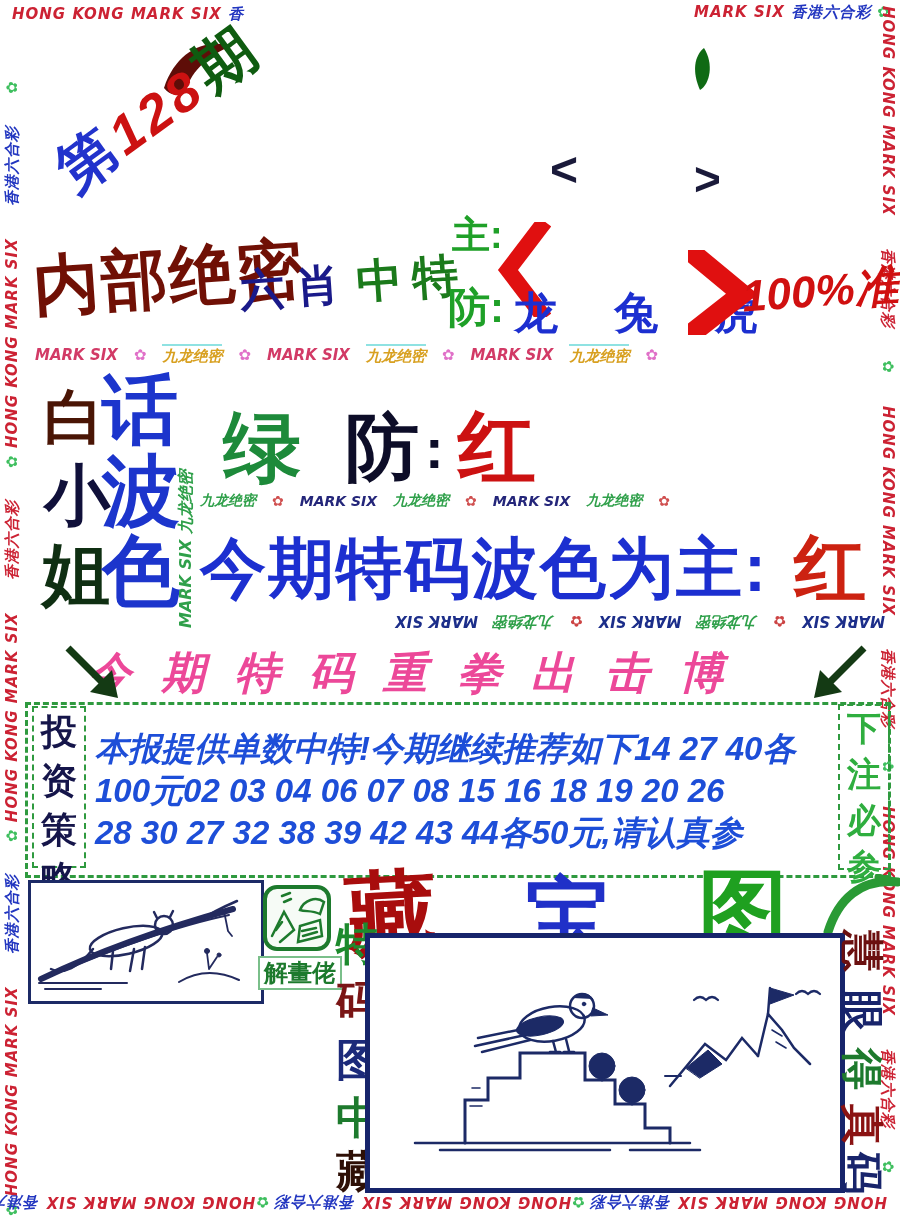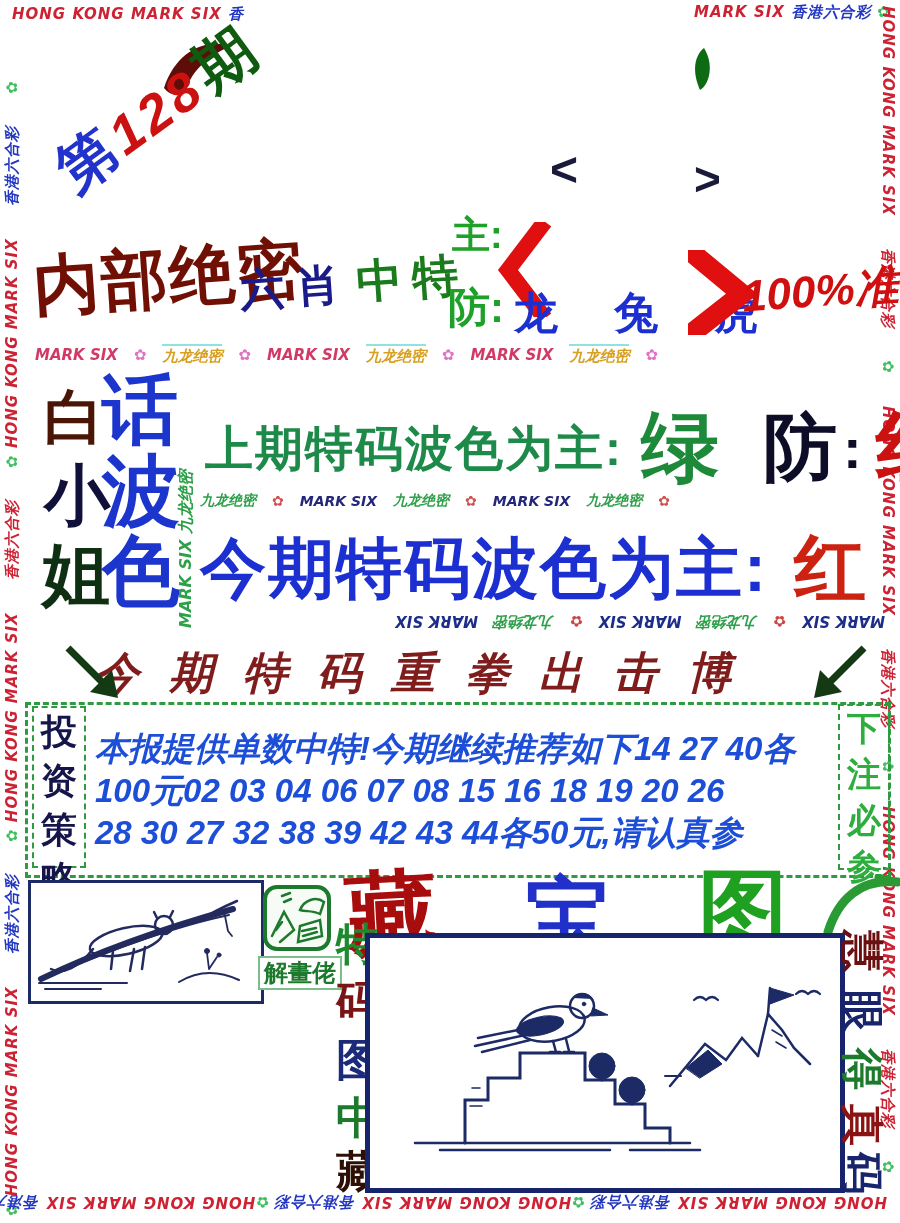--- a/index.html
+++ b/index.html
@@ -68,21 +68,21 @@
   #wave1 .col{font-size:56px;font-weight:bold;color:#0d0d28;margin-left:6px;}
   #wave1 .gv{font-size:78px;font-weight:bold;color:#cc1111;margin-left:14px;}
   #wave2{left:200px;top:514px;}
   #wave2 .lbl{font-size:66px;font-weight:bold;color:#1c2fd0;letter-spacing:2px;}
   #wave2 .main{font-size:72px;font-weight:bold;color:#cc2211;margin-left:26px;}
   #wave2 .fang{font-size:78px;font-weight:bold;color:#07070f;margin-left:40px;}
   #wave2 .col{font-size:56px;font-weight:bold;color:#07070f;margin-left:6px;}
   #wave2 .gv{font-size:82px;font-weight:bold;color:#1524cc;margin-left:16px;}
 
   
-  #banner{left:95px;top:644px;font-size:44px;font-weight:bold;font-style:italic;color:#7f1d1d;letter-spacing:30px;white-space:nowrap;}
+  #banner{left:87px;top:644px;font-size:44px;font-weight:bold;font-style:italic;color:#ec4899;letter-spacing:30px;white-space:nowrap;}
 
   
   #strategy{left:25px;top:702px;width:860px;height:170px;border:3px dashed #2f9a3f;}
   #strategy-left{left:32px;top:706px;width:50px;height:158px;border:2px dashed #2f9a3f;
      display:flex;flex-direction:column;align-items:center;justify-content:space-around;
      font-size:36px;font-weight:bold;color:#15154a;}
   #strategy-right{left:838px;top:704px;width:48px;height:162px;border:2px dashed #2f9a3f;
      display:flex;flex-direction:column;align-items:center;justify-content:space-around;
      font-size:34px;font-weight:bold;color:#2fae3f;}
   #strategy-text{left:95px;top:728px;width:740px;font-size:33px;line-height:42px;
@@ -208,21 +208,20 @@
 
   <span class="lady-ch" style="left:44px;top:388px;font-size:60px;color:#4a1505;">白</span>
   <span class="lady-ch" style="left:102px;top:372px;font-size:76px;color:#1c35cc;">话</span>
   <span class="lady-ch" style="left:44px;top:462px;font-size:66px;color:#10103a;">小</span>
   <span class="lady-ch" style="left:102px;top:452px;font-size:78px;color:#1c35cc;">波</span>
   <span class="lady-ch" style="left:42px;top:540px;font-size:68px;color:#0f2f12;">姐</span>
   <span class="lady-ch" style="left:102px;top:532px;font-size:78px;color:#1c35cc;">色</span>
   <div class="abs" id="lady-side">MARK SIX 九龙绝密</div>
 
   <div class="abs wave-row" id="wave1">
-    <span class="lbl">上期特码波色为主:</span>
     <span class="main">绿</span>
     <span class="fang">防</span>
     <span class="col">:</span>
     <span class="gv">红</span>
   </div>
 
   <div class="abs band" id="band2">
     <span class="dragon">九龙绝密</span>
     <span class="fl">✿</span>
     <span class="mark">MARK SIX</span>

